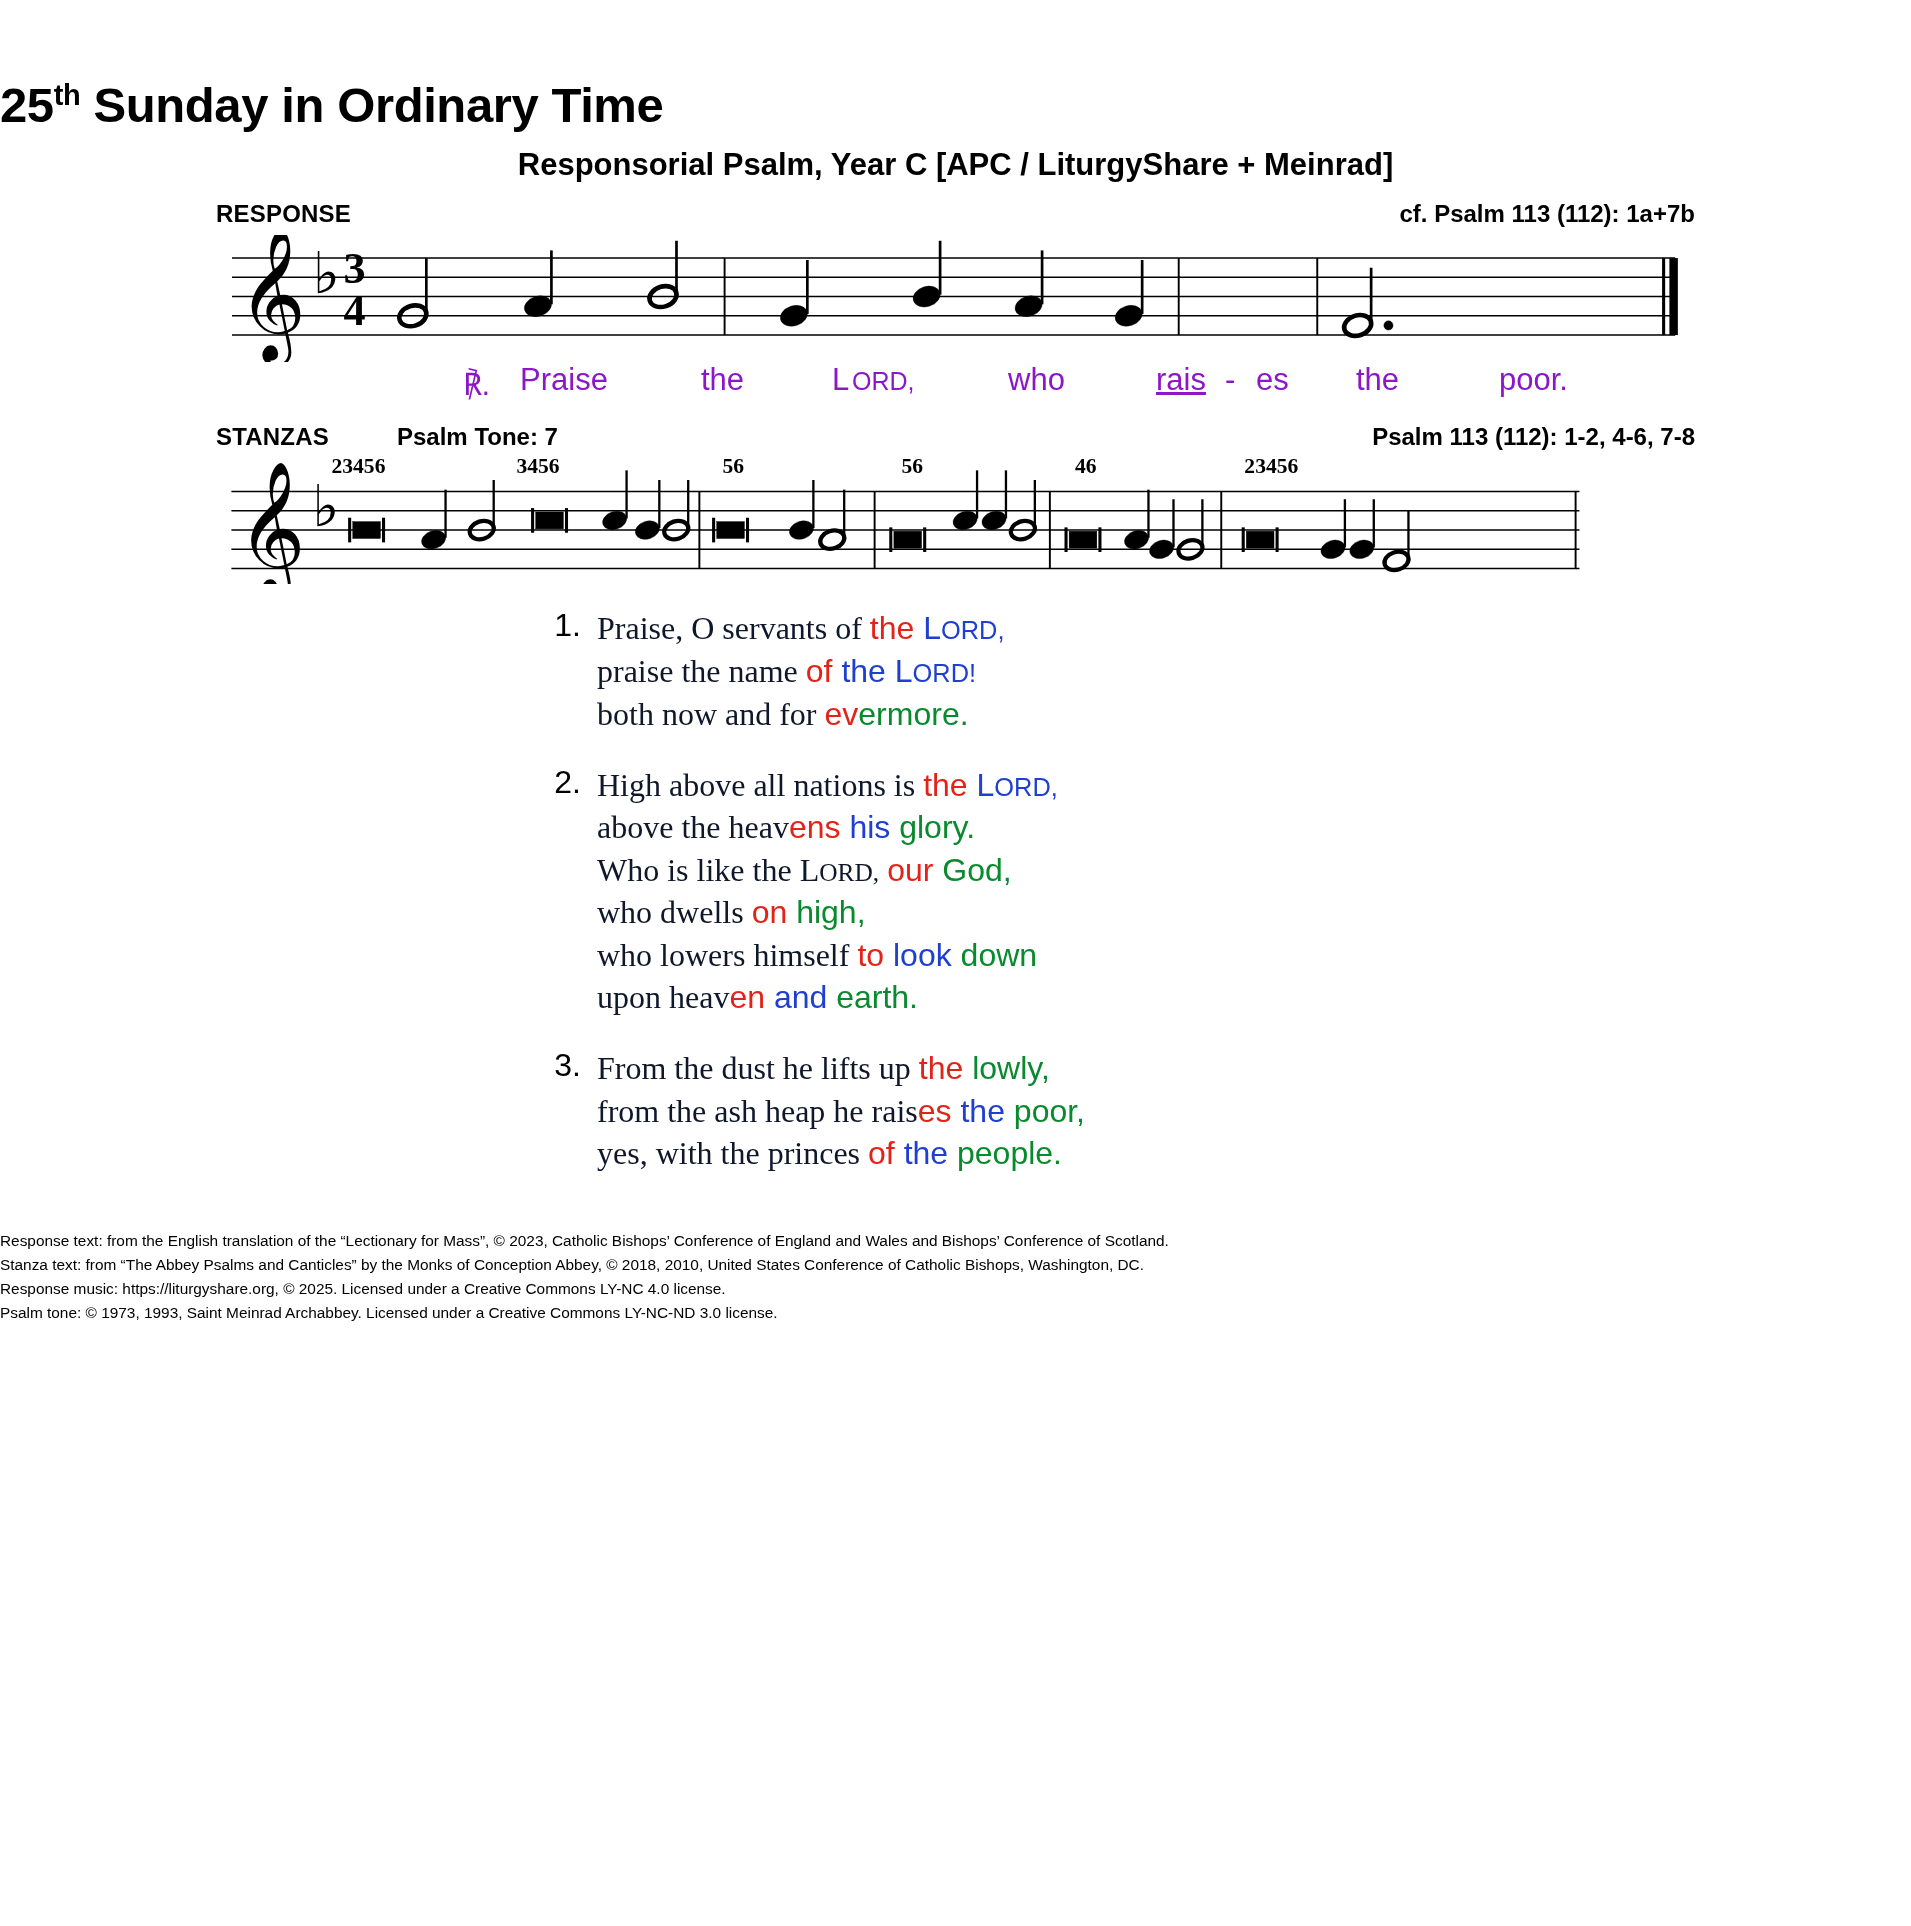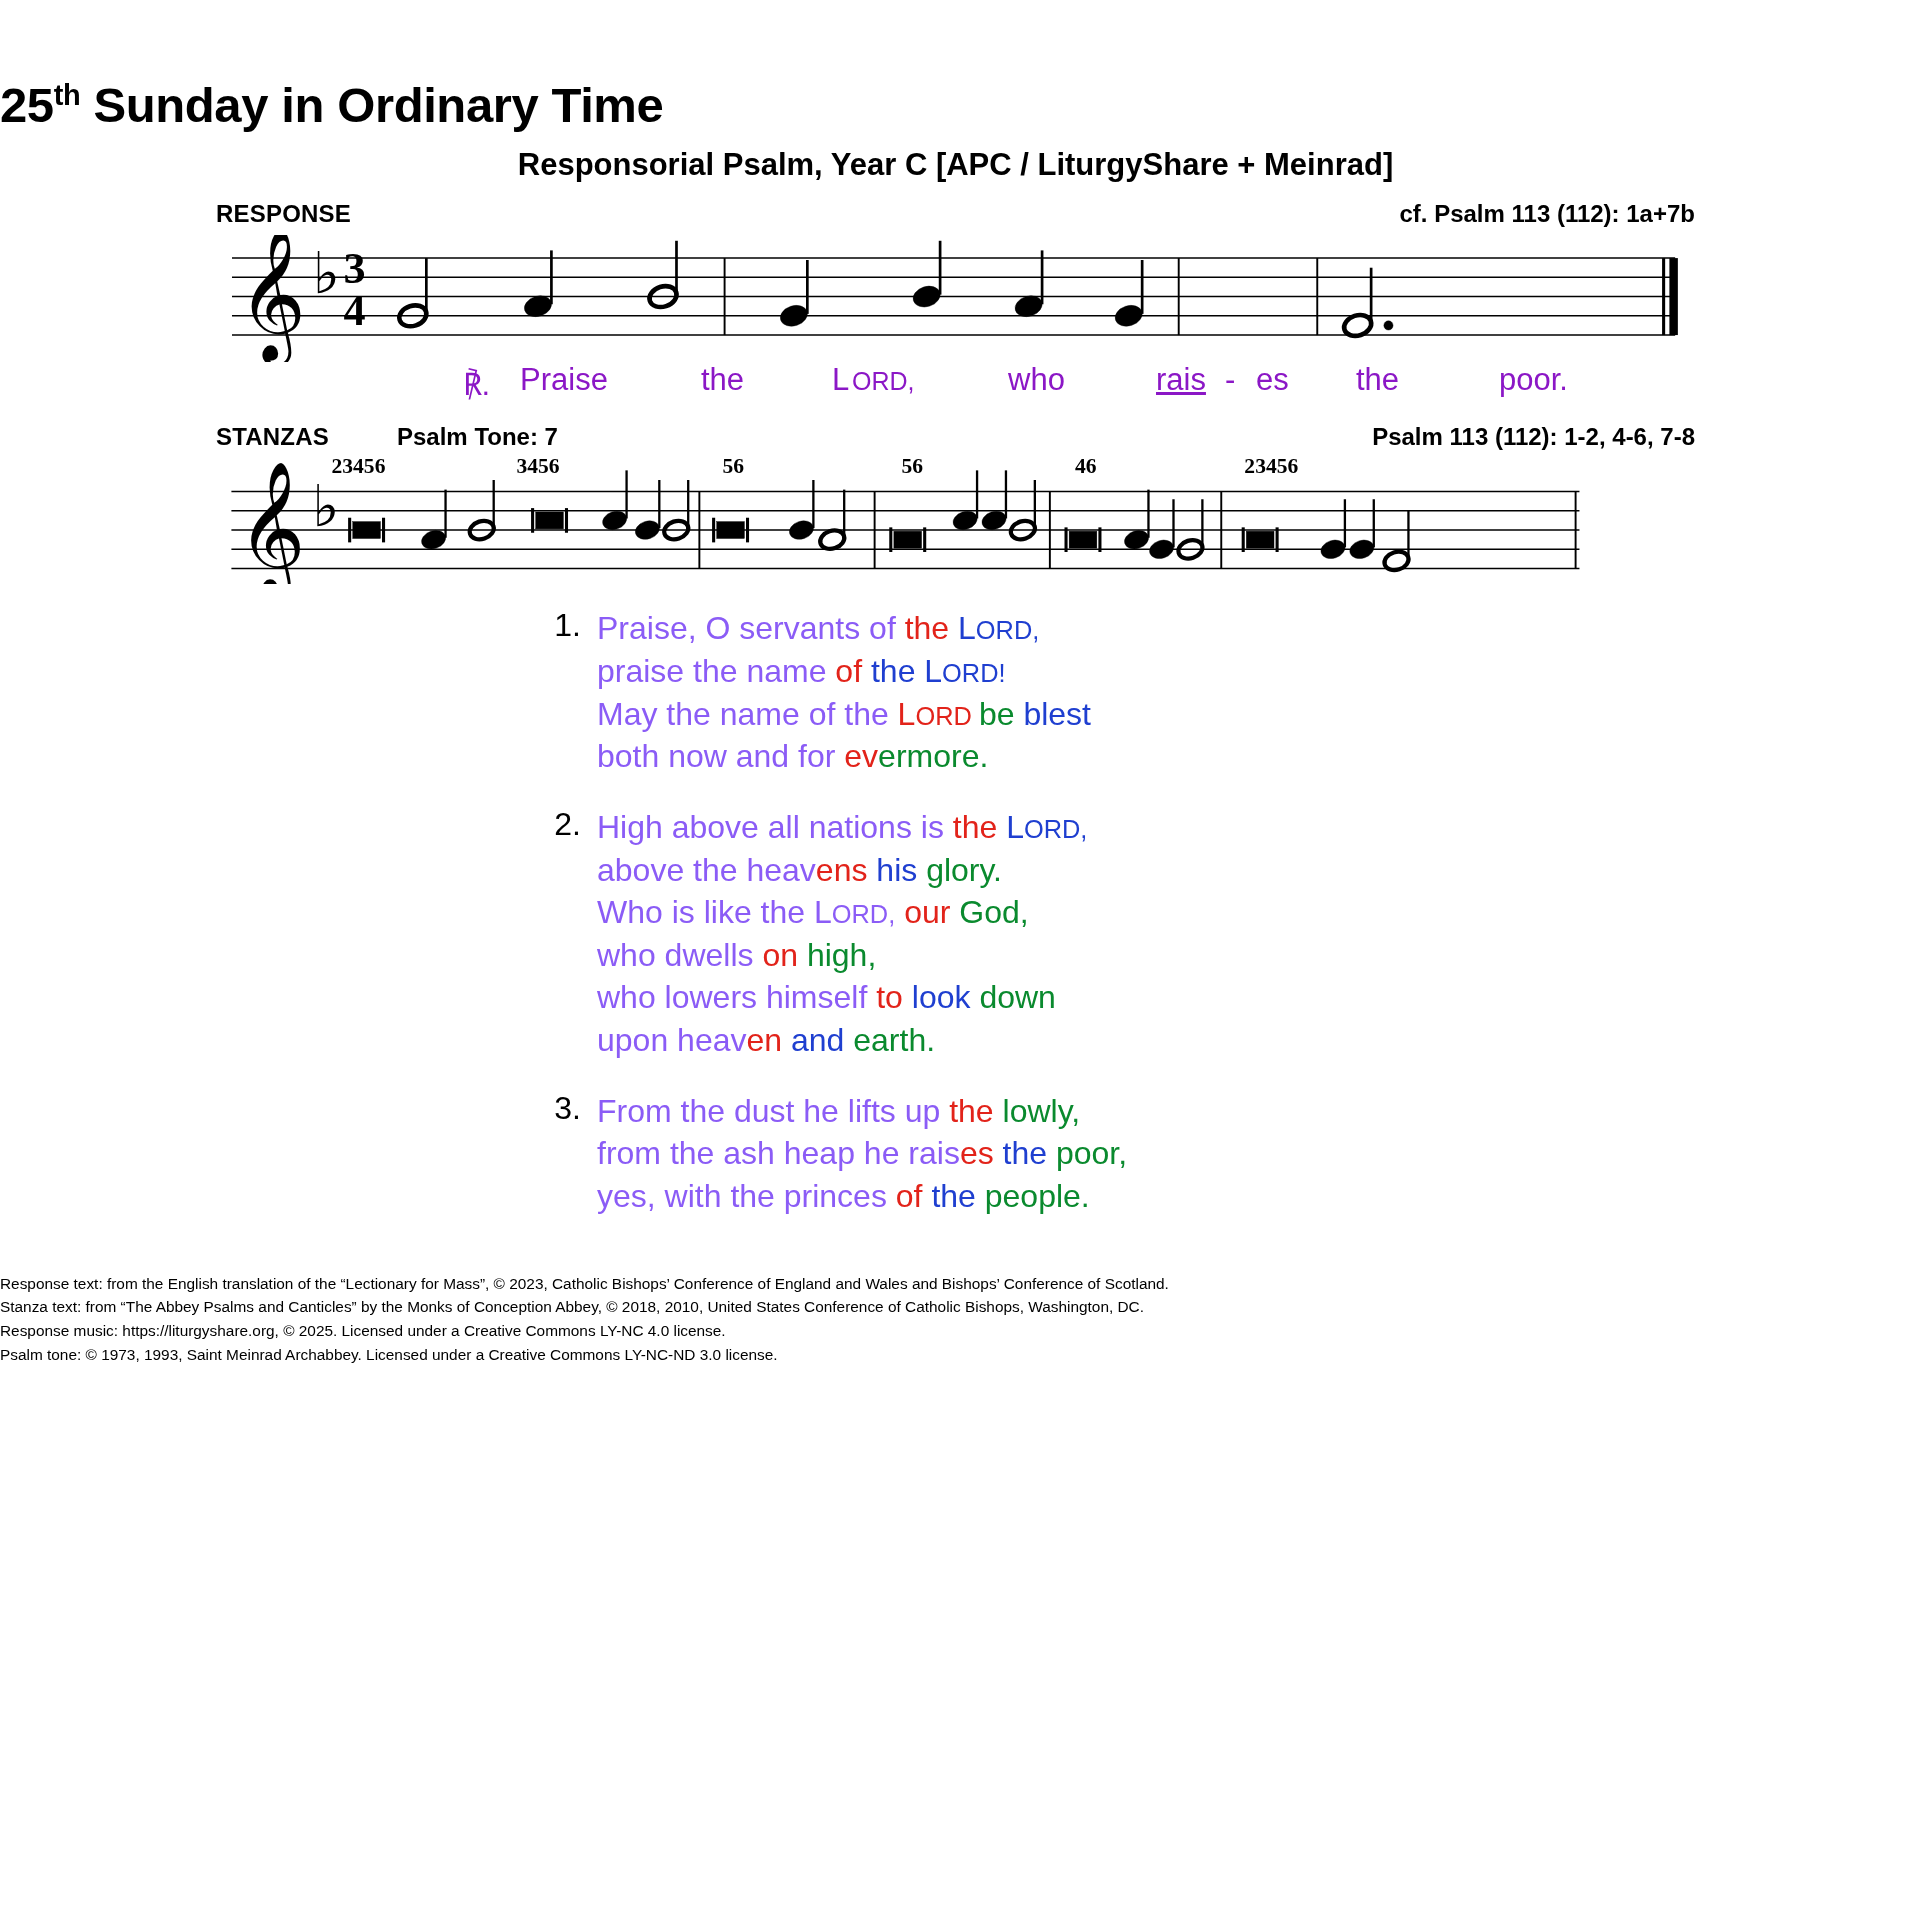--- a/index.html
+++ b/index.html
@@ -119,21 +119,21 @@
   }
   .stanza .lines {
     padding-left: 58px;
   }
   .stanza .line {
     font-size: 32px;
     line-height: 1.33;
     white-space: nowrap;
   }
   .sc { font-size: 25.4px; }
-  .c-black { color: #8b5cf6; }
+  .c-black { color: #0f172a; font-family: Liberation Serif, serif; }
   .c-red   { color: #e2231a; }
   .c-blue  { color: #1f3fd0; }
   .c-green { color: #0a8a2e; }
 
   
   .credits {
     margin-top: 54px;
     text-align: left;
     font-size: 15.4px;
     line-height: 1.55;
@@ -341,21 +341,20 @@
     </svg>
   </div>
 
   <div class="stanzas">
 
     <div class="stanza">
       <div class="num">1.</div>
       <div class="lines">
         <div class="line"><span class="c-black">Praise, O servants of </span><span class="c-red">the </span><span class="c-blue">L</span><span class="c-blue sc">ORD,</span></div>
         <div class="line"><span class="c-black">praise the name </span><span class="c-red">of </span><span class="c-blue">the </span><span class="c-blue">L</span><span class="c-blue sc">ORD!</span></div>
-        <div class="line"><span class="c-black">May the name of the </span><span class="c-red">L</span><span class="c-red sc">ORD </span><span class="c-green">be </span><span class="c-blue">blest</span></div>
         <div class="line"><span class="c-black">both now and for </span><span class="c-red">ev</span><span class="c-green">ermore.</span></div>
       </div>
     </div>
 
     <div class="stanza">
       <div class="num">2.</div>
       <div class="lines">
         <div class="line"><span class="c-black">High above all nations is </span><span class="c-red">the </span><span class="c-blue">L</span><span class="c-blue sc">ORD,</span></div>
         <div class="line"><span class="c-black">above the heav</span><span class="c-red">ens </span><span class="c-blue">his </span><span class="c-green">glory.</span></div>
         <div class="line"><span class="c-black">Who is like the </span><span class="c-black">L</span><span class="c-black sc">ORD,</span><span class="c-black"> </span><span class="c-red">our </span><span class="c-green">God,</span></div>

